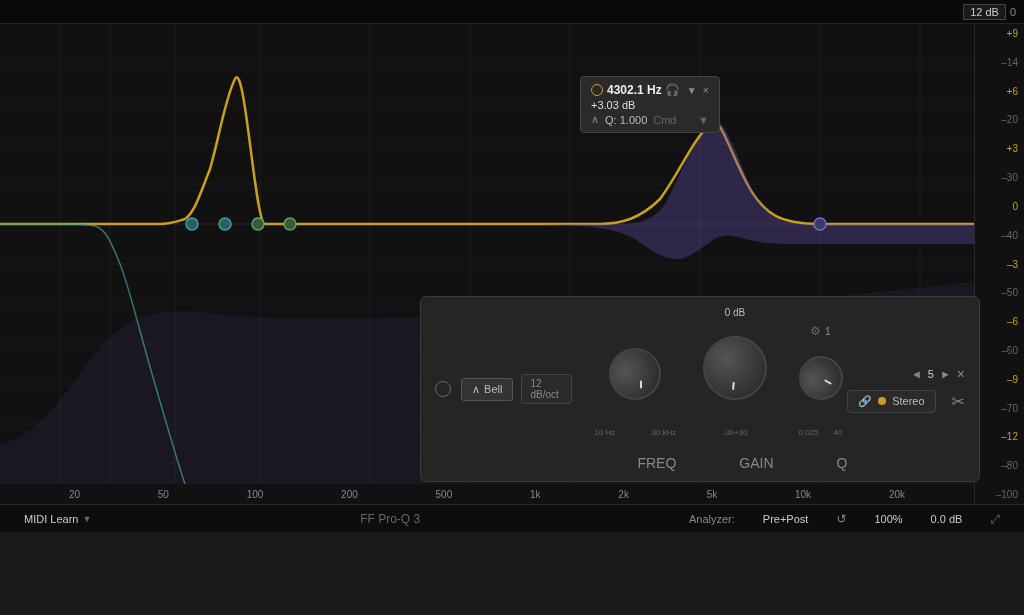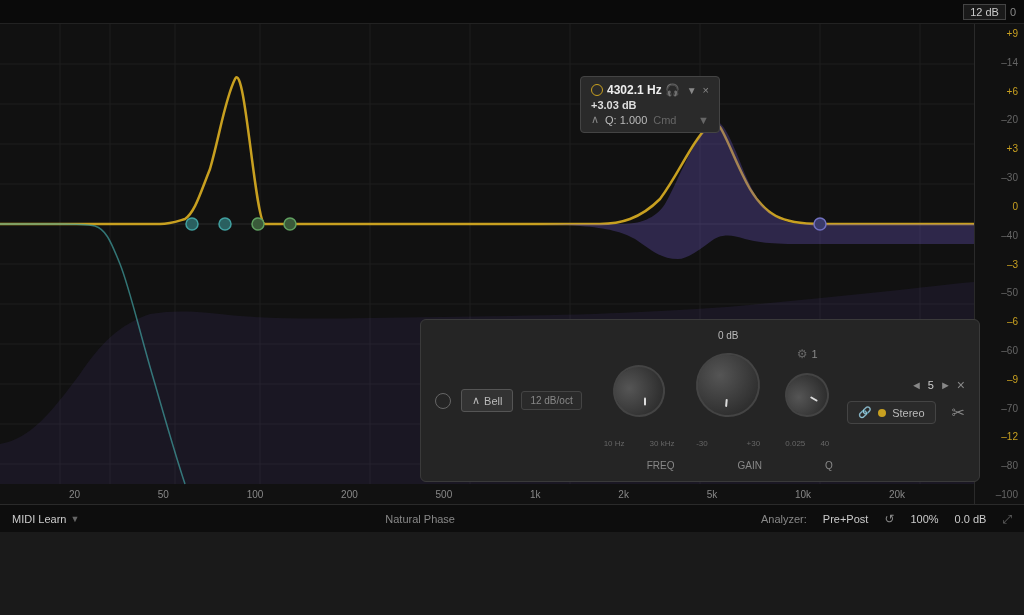--- a/index.html
+++ b/index.html
@@ -208,21 +208,21 @@
       padding: 3px 8px;
       border-radius: 3px;
       cursor: pointer;
     }
 
     
     .knob-container {
       display: flex;
       flex-direction: column;
       align-items: center;
-      gap: 12px;
+      gap: 18px;
     }
     .knob {
       border-radius: 50%;
       background: radial-gradient(circle at 35% 35%, #555, #222);
       border: 2px solid #444;
       position: relative;
       cursor: pointer;
     }
     .knob-lg {
       width: 64px;
@@ -240,21 +240,21 @@
       position: absolute;
       bottom: 8px;
       left: 50%;
       transform: translateX(-50%);
       width: 2px;
       height: 8px;
       background: #ddd;
       border-radius: 1px;
     }
     .knob-label {
-      font-size: 10px;
+      font-size: 14px;
       color: #888;
       text-align: right;
       margin-left: 43px;
     }
     .knob-range {
       display: flex;
       justify-content: space-between;
       width: 100%;
       font-size: 8px;
       color: #666;
@@ -298,22 +298,22 @@
       margin-left: 8px;
     }
 
     
     #bottom-bar {
       height: 28px;
       background: #0d0d0d;
       border-top: 1px solid #2a2a2a;
       display: flex;
       align-items: center;
-      padding: 0 12px;
-      gap: 16px;
+      padding: 0 24px;
+      gap: 28px;
       font-size: 11px;
       color: #888;
     }
     #bottom-bar .midi-btn {
       color: #ccc;
       cursor: pointer;
       display: flex;
       align-items: center;
       gap: 4px;
     }
@@ -416,21 +416,21 @@
       <div class="tooltip-header">
         <span class="power-btn"></span>
         <span class="tooltip-freq">4302.1 Hz</span>
         <div class="tooltip-icons">
           <span style="font-size:12px;color:#888;">🎧</span>
           <span style="font-size:10px;color:#888;">▼</span>
           <span class="tooltip-close">×</span>
         </div>
       </div>
       <div class="tooltip-row">
-        <span style="color:#ddd; font-weight:bold;text-align:center;">+3.03 dB</span>
+        <span style="color:#ddd; font-weight:normal;text-align:center;">+3.03 dB</span>
       </div>
       <div class="tooltip-row" style="margin-top:2px;">
         <span style="color:#888;">∧</span>
         <span>Q: 1.000</span>
         <span style="color:#666; ">Cmd</span>
         <span style="color:#666;margin-left:auto;">▼</span>
       </div>
     </div>
 
     <div id="band-panel">
@@ -457,21 +457,21 @@
                 <span>30 kHz</span>
               </div>
               <div class="knob-label">FREQ</div>
             </div>
 
             <div class="knob-container">
               <div class="knob-value">0 dB</div>
               <div class="knob knob-lg" style="transform: rotate(5deg);">
                 <div class="knob-indicator"></div>
               </div>
-              <div class="knob-range" style="width:64px;">
+              <div class="knob-range" style="width:64px;justify-content:center;">
                 <span>-30</span>
                 <span>+30</span>
               </div>
               <div class="knob-label">GAIN</div>
             </div>
 
             <div class="knob-container">
               <div style="display:flex;align-items:center;gap:4px;">
                 <span style="color:#666;font-size:12px;">⚙</span>
                 <span style="color:#888;font-size:11px;">1</span>
@@ -542,21 +542,21 @@
       <span class="db-label-right gray">–100</span>
     </div>
 
   </div>
 
   <div id="bottom-bar">
     <div class="midi-btn">
       <span>MIDI Learn</span>
       <span class="dropdown-arrow">▼</span>
     </div>
-    <span class="phase-label">Natural Phase</span>
+    <span class="app-title">FF Pro-Q 3</span>
     <span class="analyzer-label">Analyzer:</span>
     <span class="analyzer-value">Pre+Post</span>
     <span class="undo-icon">↺</span>
     <span class="zoom-level">100%</span>
     <span class="db-value">0.0 dB</span>
     <span class="resize-icon">⤢</span>
   </div>
 
 </div>
 

